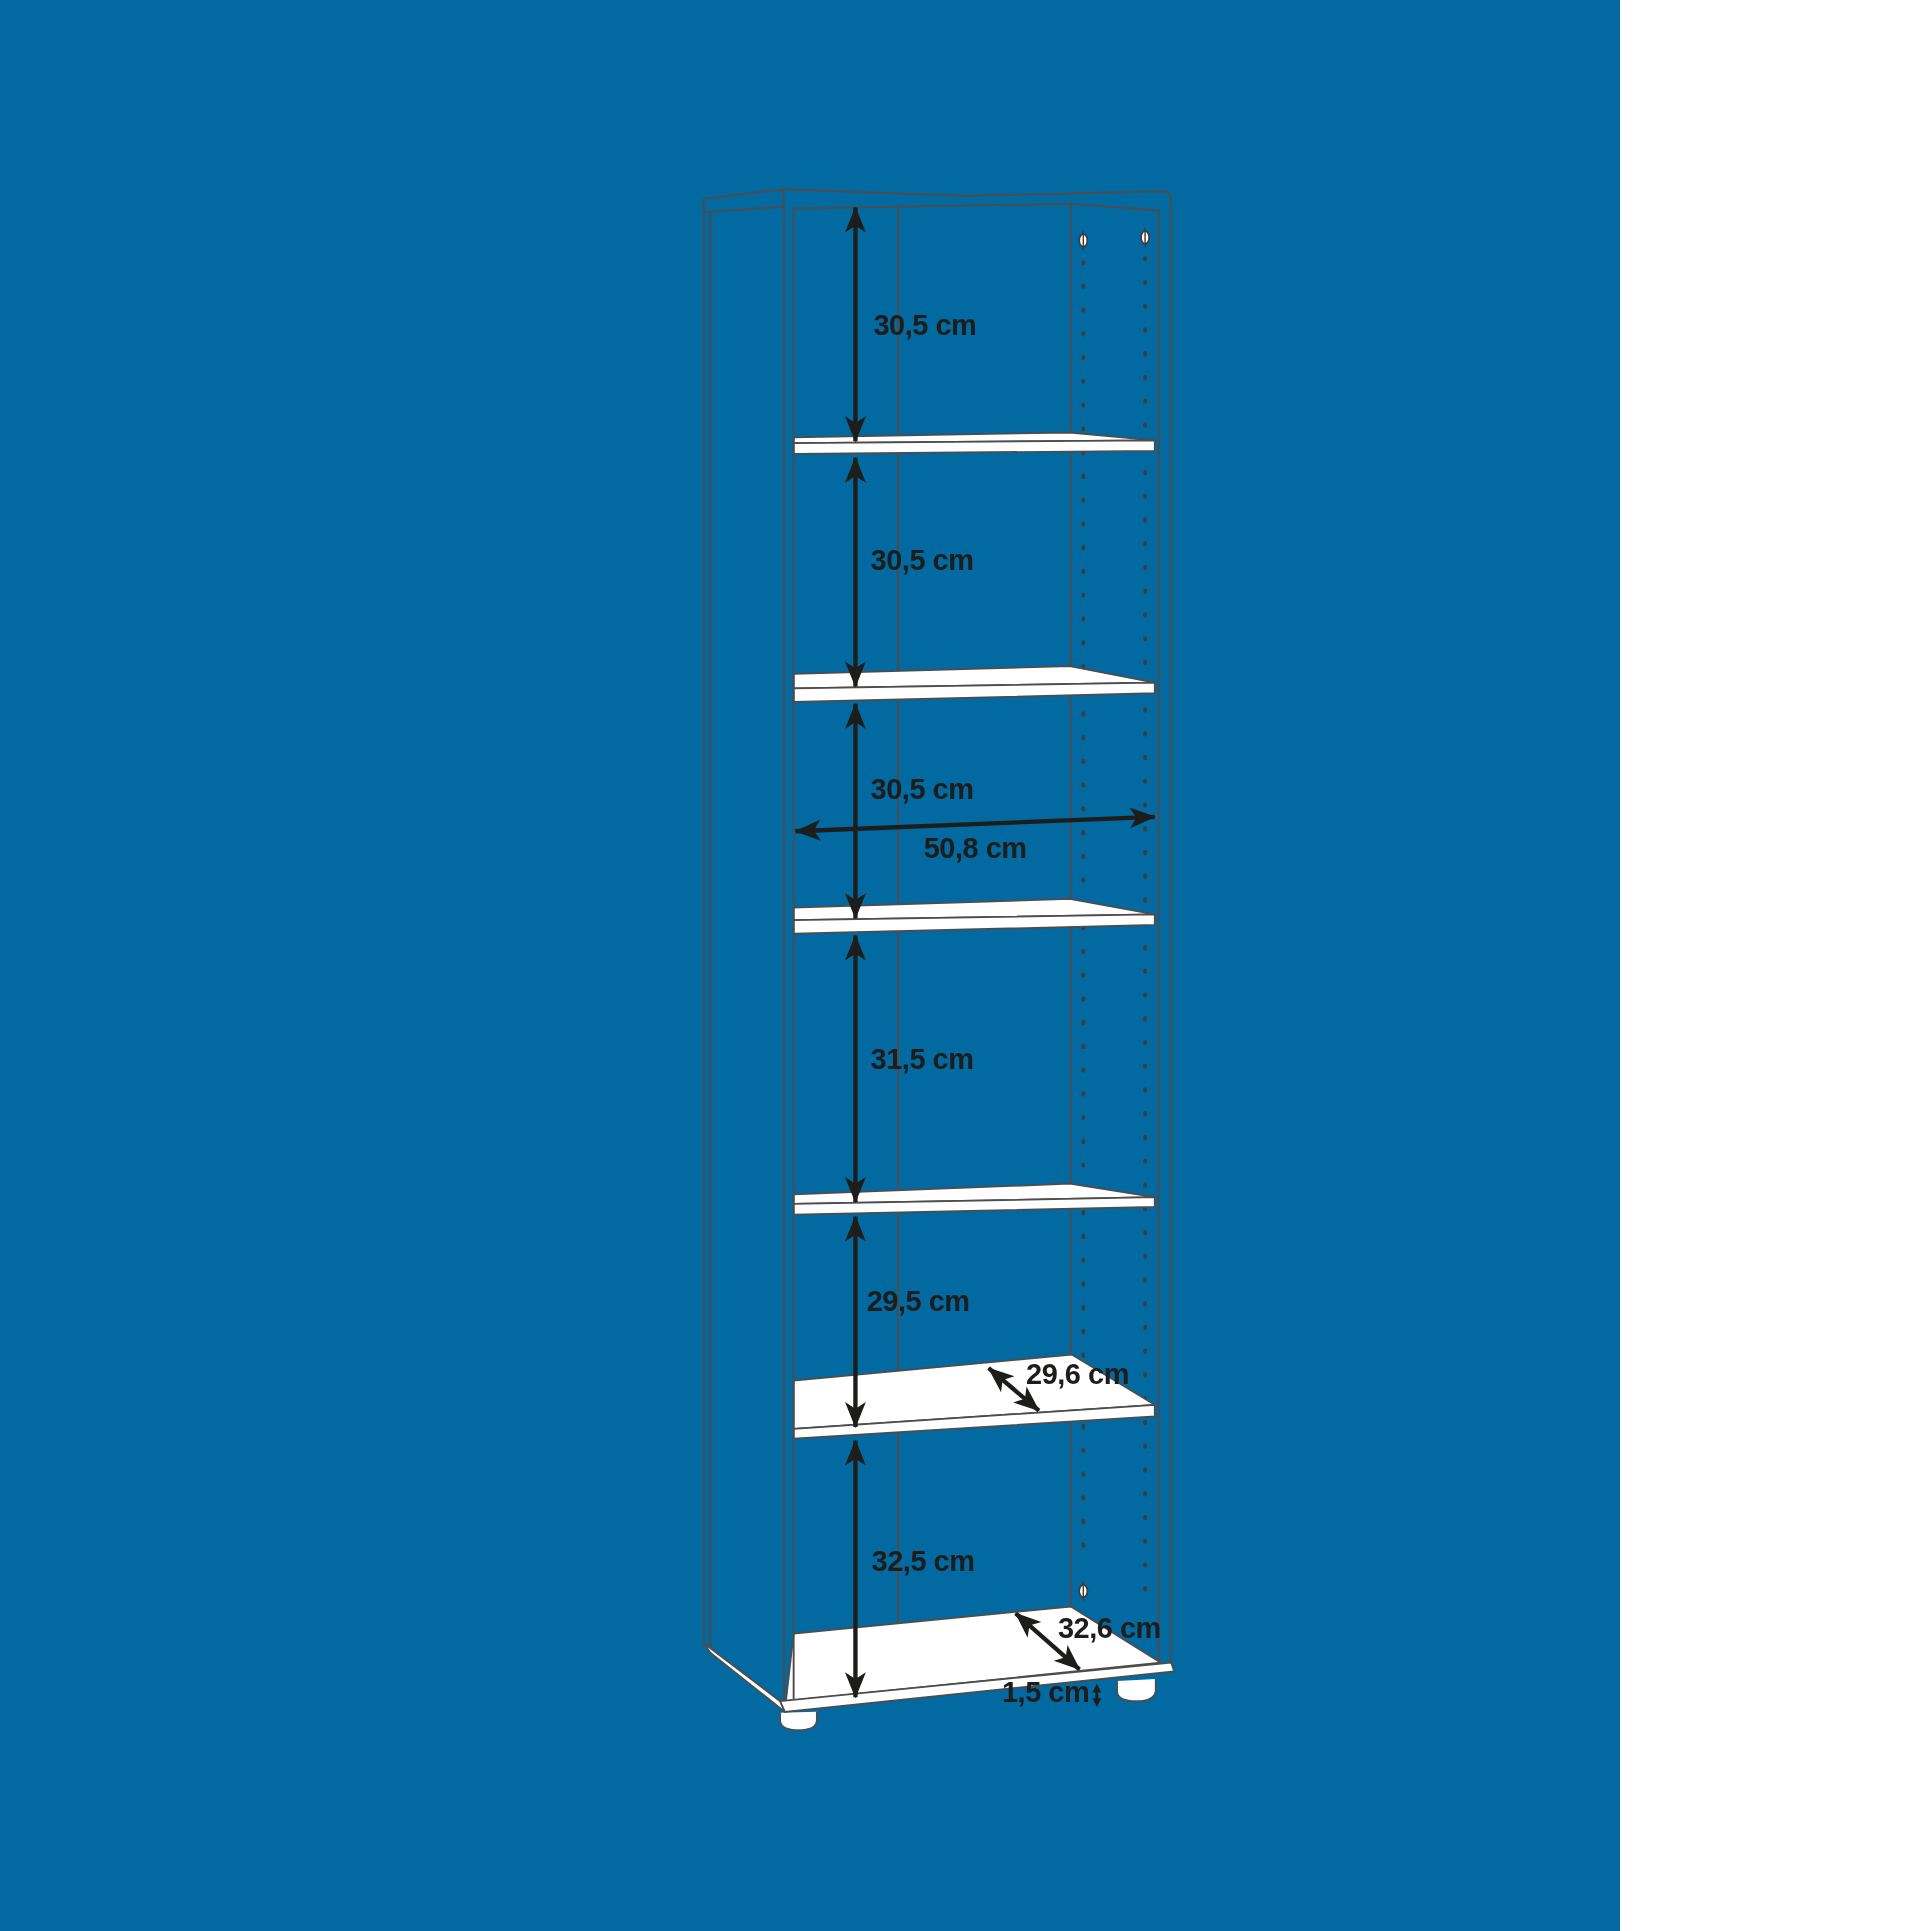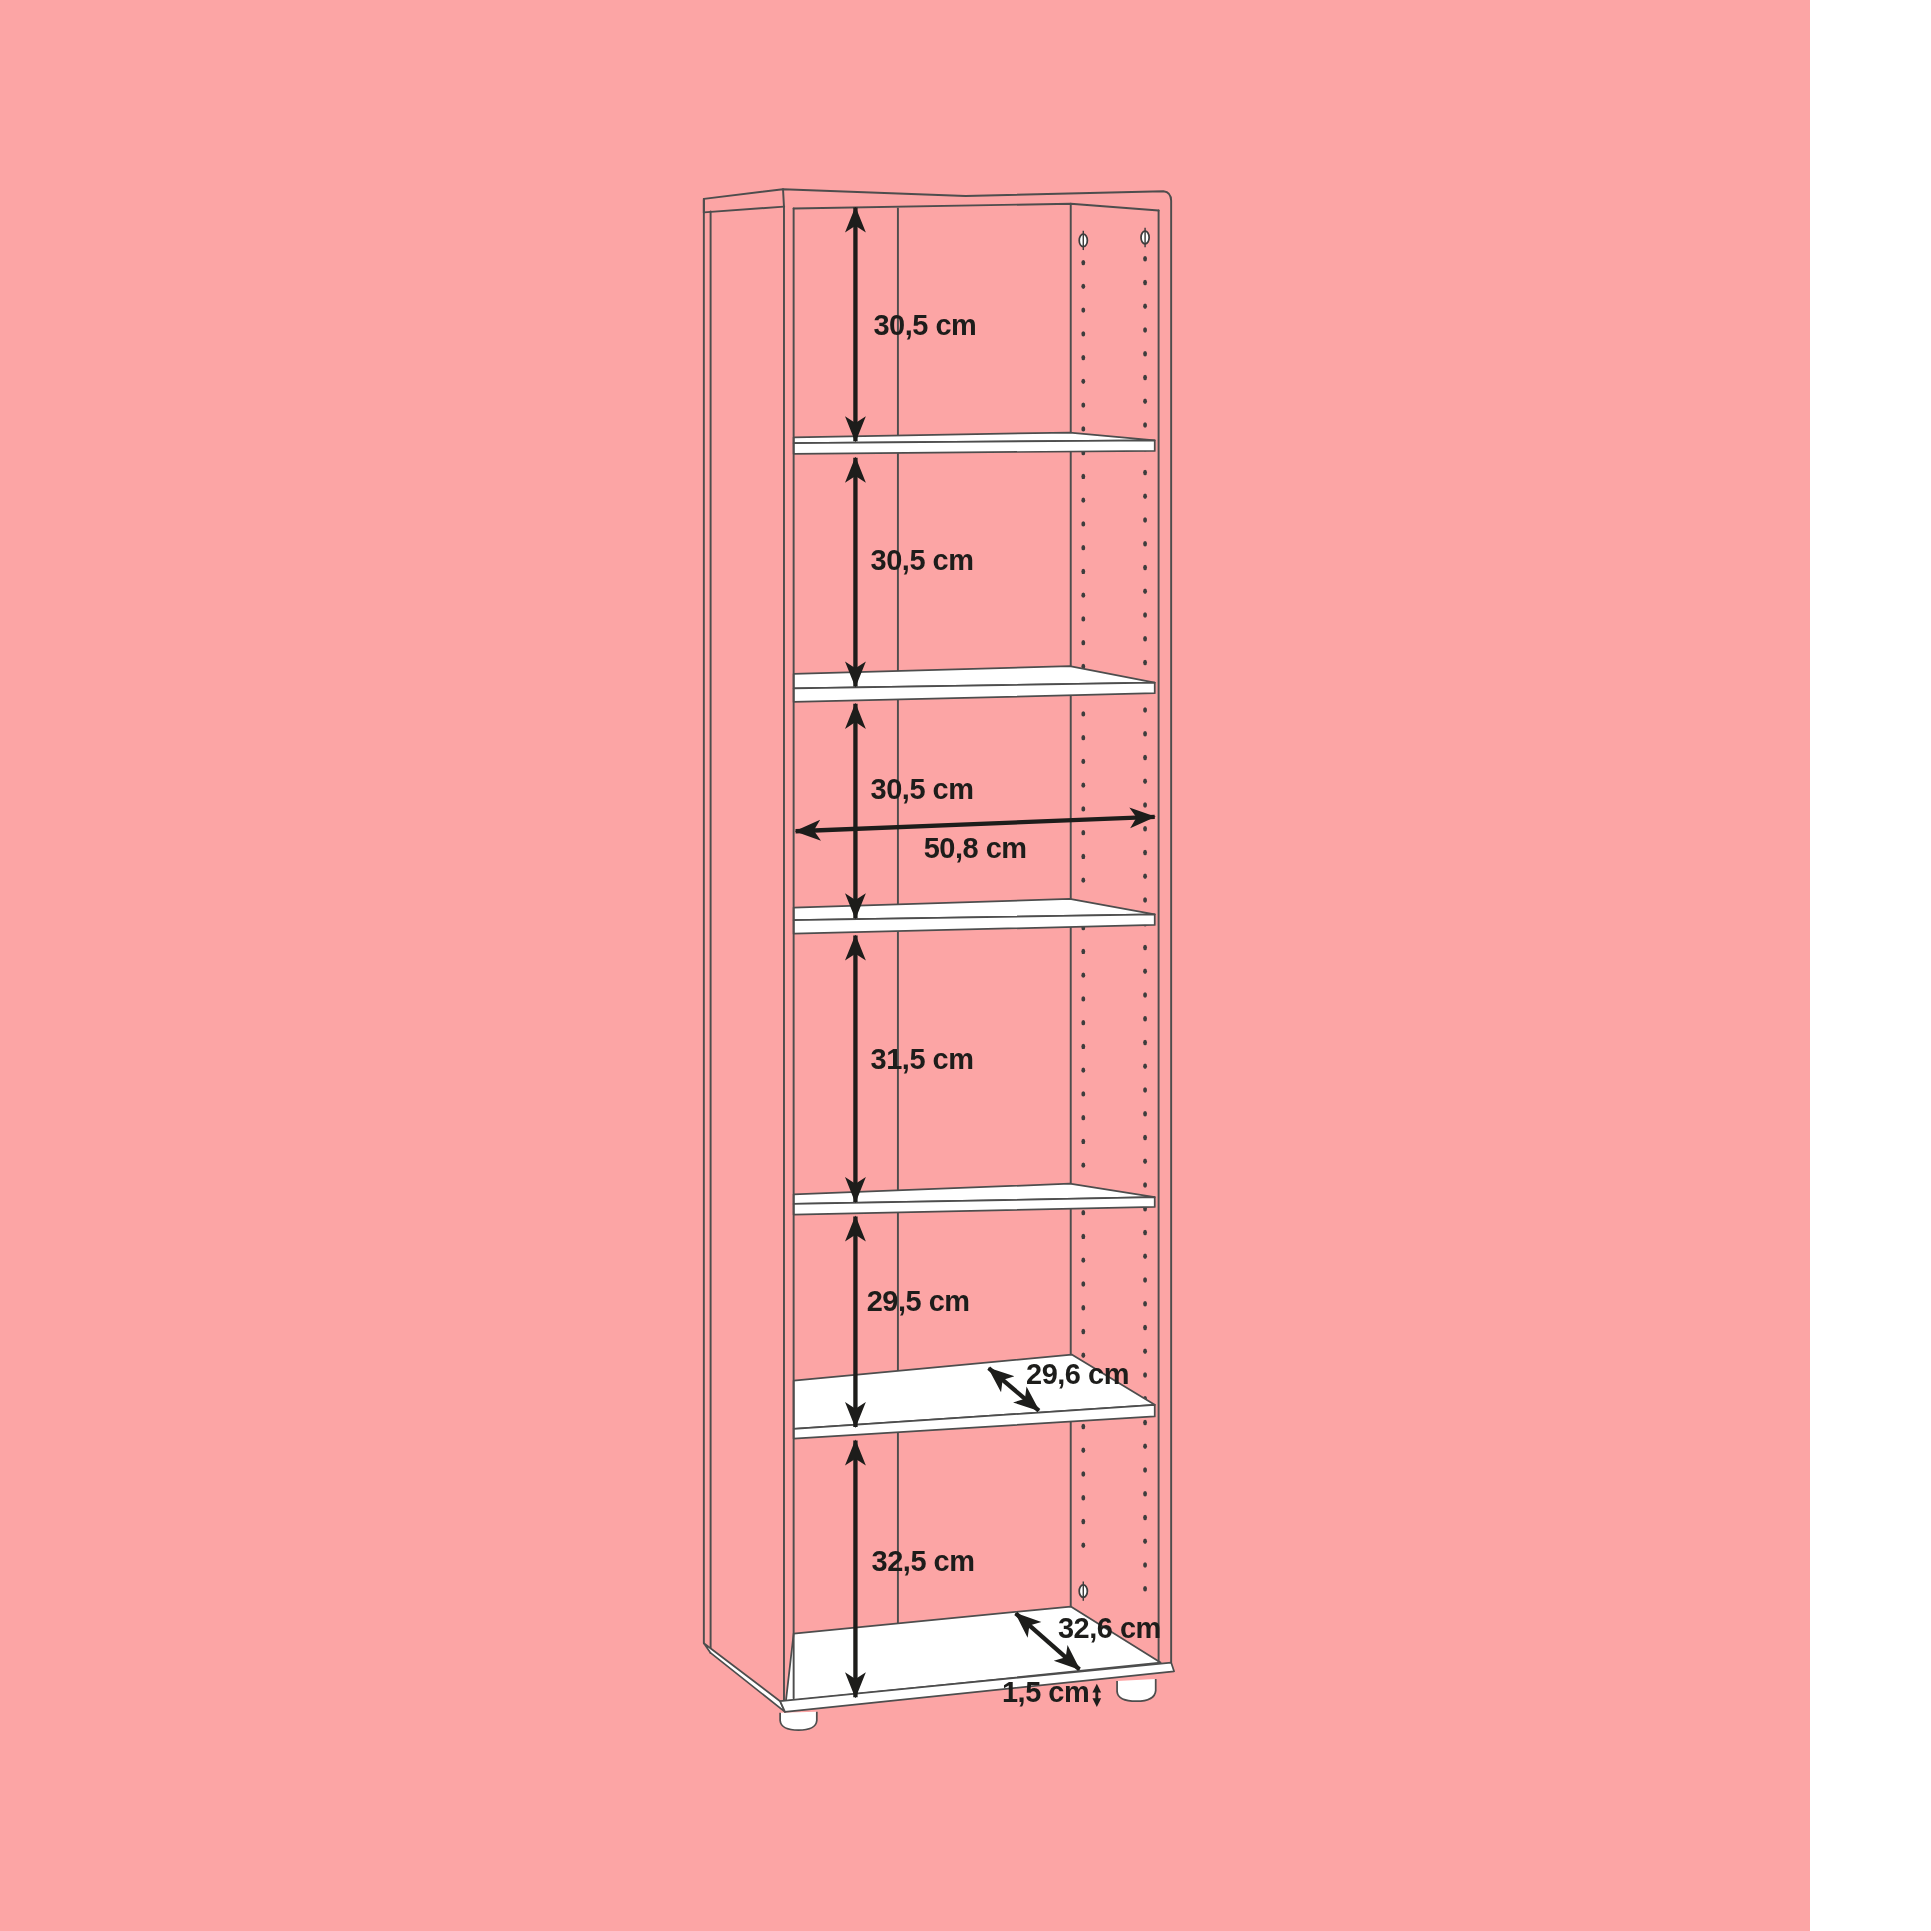--- a/index.html
+++ b/index.html
@@ -3,23 +3,23 @@
 <meta charset="utf-8">
 <style>
   html,body{
     margin:0;
     padding:0;
     background:#ffffff;
     font-family:"Liberation Sans", sans-serif;
   }
   .canvas{
     position:relative;
-    width:1810px;
+    width:1620px;
     height:1931px;
-    background:#fca5a5;
+    background:#0369a1;
     overflow:hidden;
   }
   svg{display:block}
   .struct{stroke:#4d4d4d;stroke-width:2;fill:none;stroke-linejoin:round;stroke-linecap:round}
   .panel{stroke:#4d4d4d;stroke-width:1.8;fill:#ffffff;stroke-linejoin:round}
   .dim{stroke:#1d1d1b;stroke-width:4.5;fill:none}
   .dim-thin{stroke:#1d1d1b;stroke-width:3;fill:none}
   .dim-label{
     font-family:"Liberation Sans", sans-serif;
     font-weight:700;

